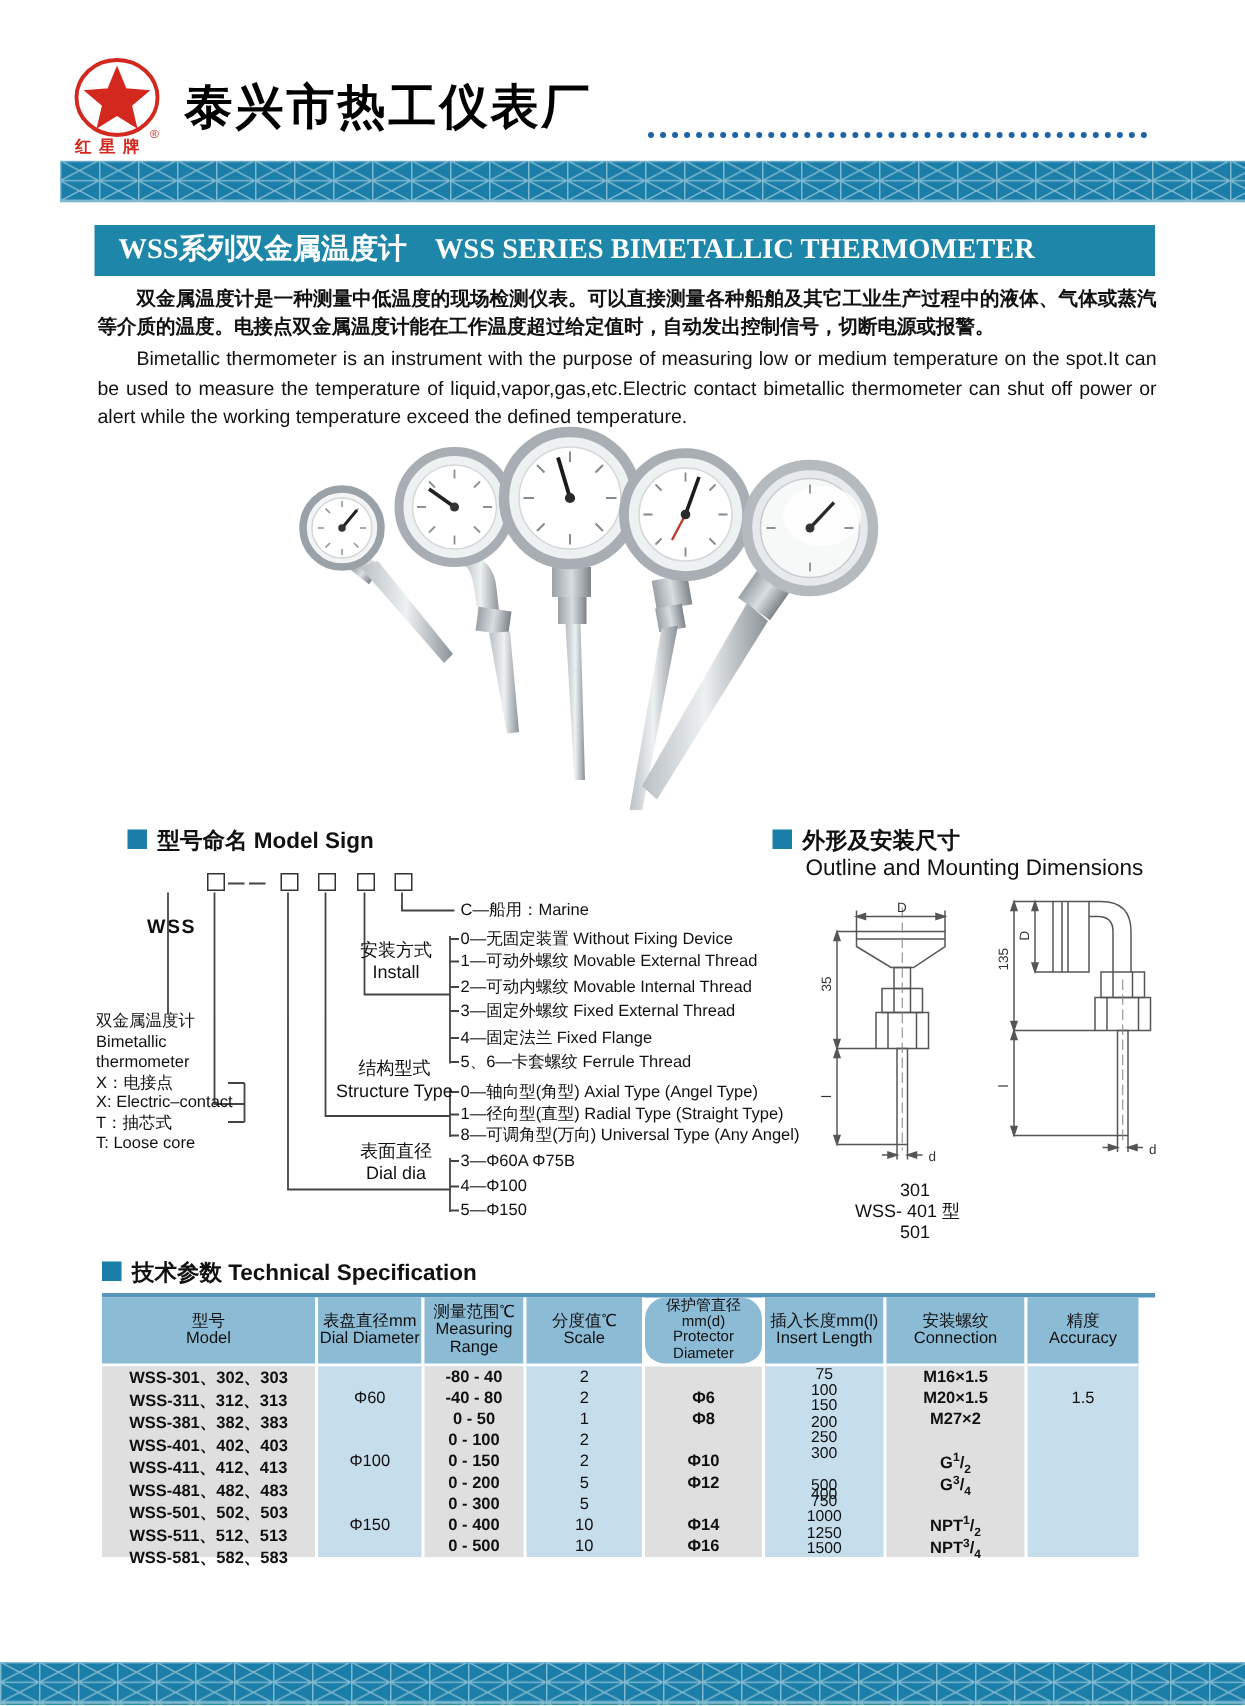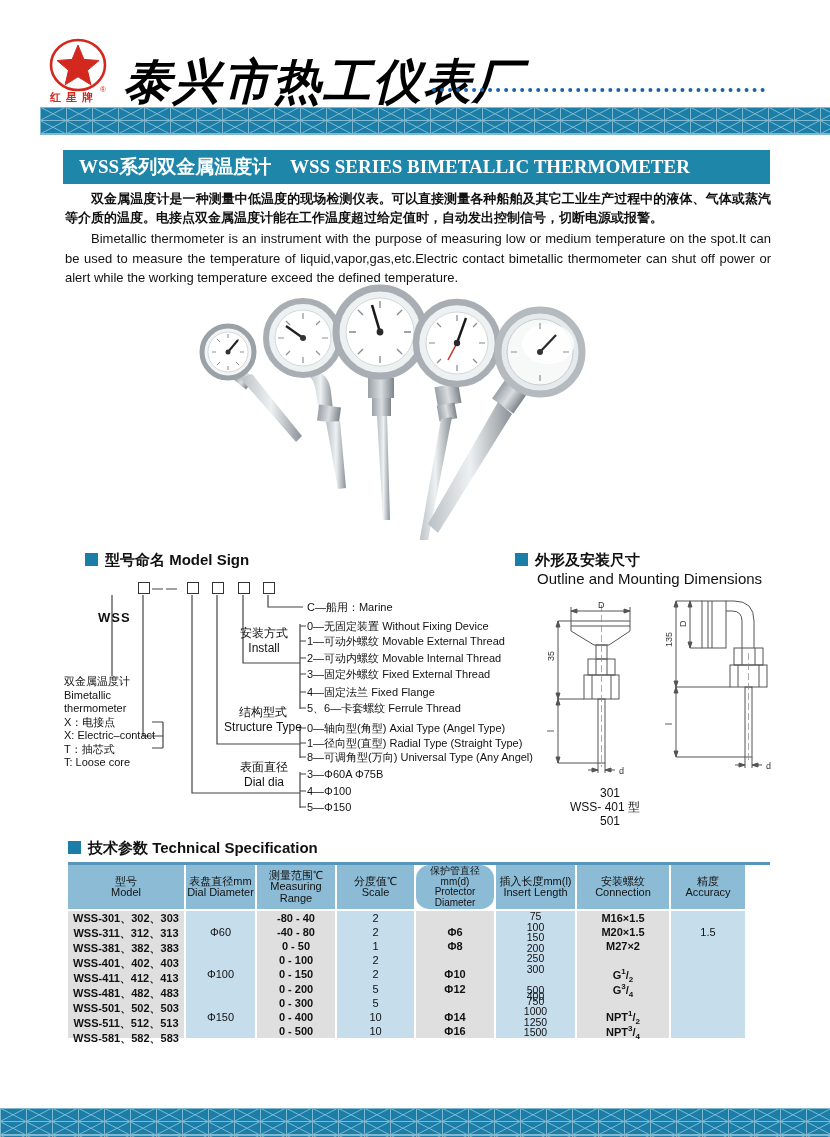--- a/index.html
+++ b/index.html
@@ -1,20 +1,20 @@
 <!DOCTYPE html>
 <html><head>
 <meta charset="utf-8">
 <style>
   html,body{margin:0;padding:0;background:#fff;}
   .page{position:relative;width:830px;height:1137px;background:#fff;overflow:hidden;
         font-family:"Liberation Sans",sans-serif;color:#111;}
   .abs{position:absolute;}
   
-  .company{font-size:48px;font-weight:bold;letter-spacing:2px;color:#000;white-space:nowrap;font-style:italic;}
+  .company{font-size:32px;font-weight:bold;letter-spacing:2px;color:#000;white-space:nowrap;}
   .brand-txt{color:#d3281e;font-weight:bold;font-size:11px;letter-spacing:5px;white-space:nowrap;}
   .dotted{border-bottom:4px dotted #1d63a8;}
   
   .titlebar{background:#1e86a9;color:#fff;height:34px;line-height:34px;padding-left:16px;
             font-family:"Liberation Serif",serif;font-weight:bold;font-size:19px;white-space:nowrap;}
   .titlebar .en{margin-left:14px;}
   
   .intro-cn{font-size:13px;font-weight:bold;line-height:19px;text-indent:2em;text-align:justify;}
   .intro-en{font-size:13px;line-height:19.5px;text-indent:2em;text-align:justify;}
   
@@ -285,21 +285,21 @@
     <div style="padding-left:10px">501</div>
   </div>
 
   <div class="abs sec-head" style="left:68px;top:839px">
     <span class="sq"></span><span>技术参数</span>
     <span style="font-weight:bold">Technical Specification</span>
   </div>
 
   <div class="abs spec" style="left:68px;top:862px;width:702px">
 
-    <div class="col" style="width:116px">
+    <div class="col" style="width:142px">
       <div class="hd">
         <div>型号</div>
         <div>Model</div>
       </div>
       <div class="bd bg-g">
         <div class="rows9">
           <div>WSS-301、302、303</div>
           <div>WSS-311、312、313</div>
           <div>WSS-381、382、383</div>
           <div>WSS-401、402、403</div>
@@ -317,21 +317,21 @@
         <div>表盘直径mm</div>
         <div>Dial Diameter</div>
       </div>
       <div class="bd bg-b">
         <div class="cellabs" style="top:15px">Φ60</div>
         <div class="cellabs" style="top:57px">Φ100</div>
         <div class="cellabs" style="top:100px">Φ150</div>
       </div>
     </div>
 
-    <div class="col" style="width:80px">
+    <div class="col" style="width:68px">
       <div class="hd">
         <div>测量范围℃</div>
         <div>Measuring</div>
         <div>Range</div>
       </div>
       <div class="bd bg-g">
         <div class="rows9">
           <div>-80 - 40</div>
           <div>-40 - 80</div>
           <div>0 - 50</div>

